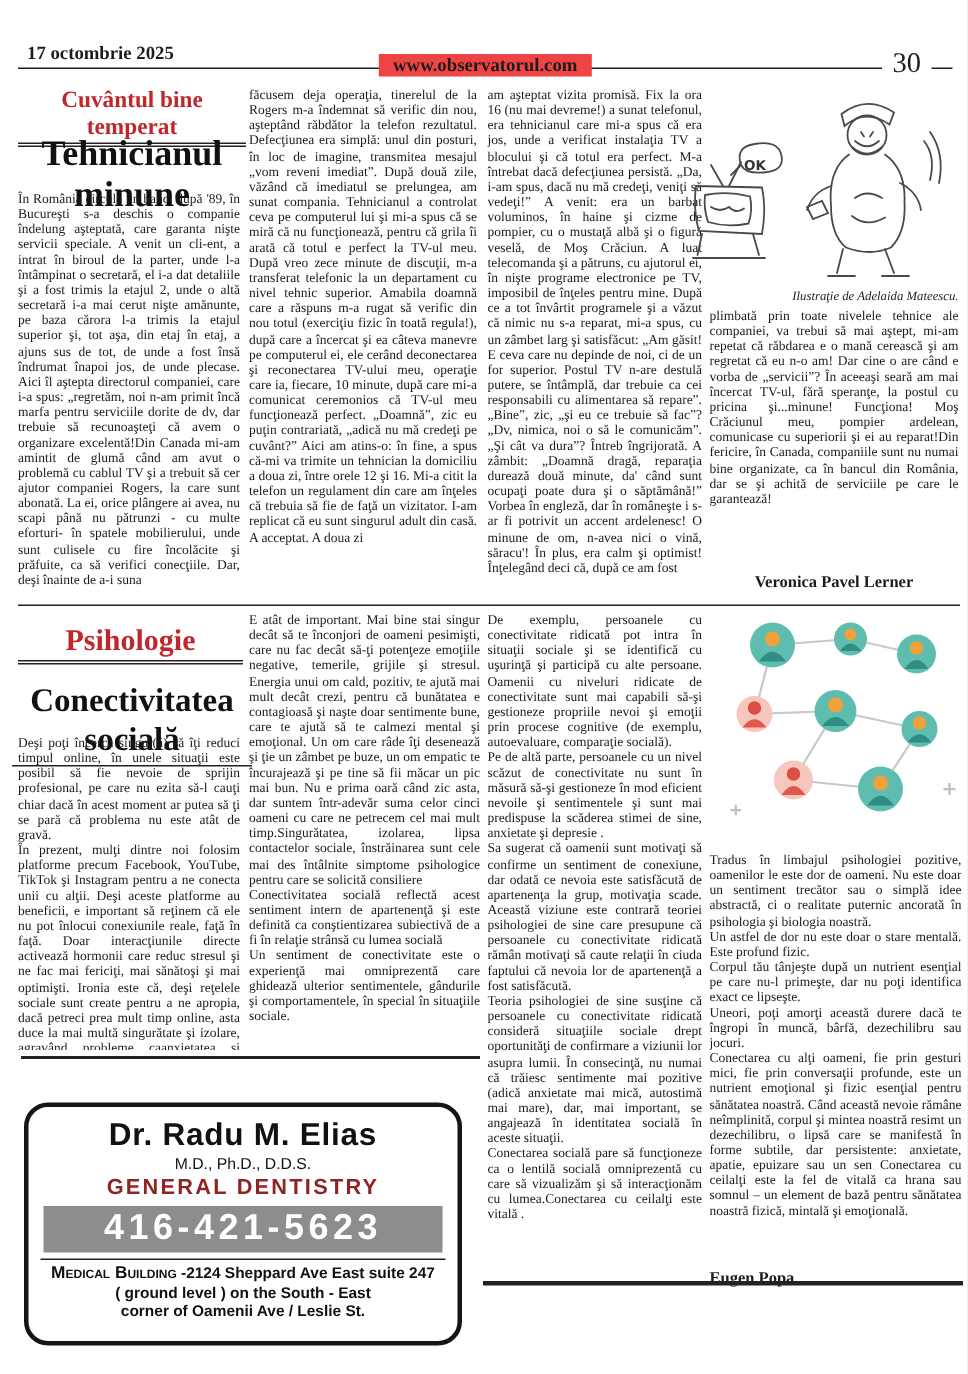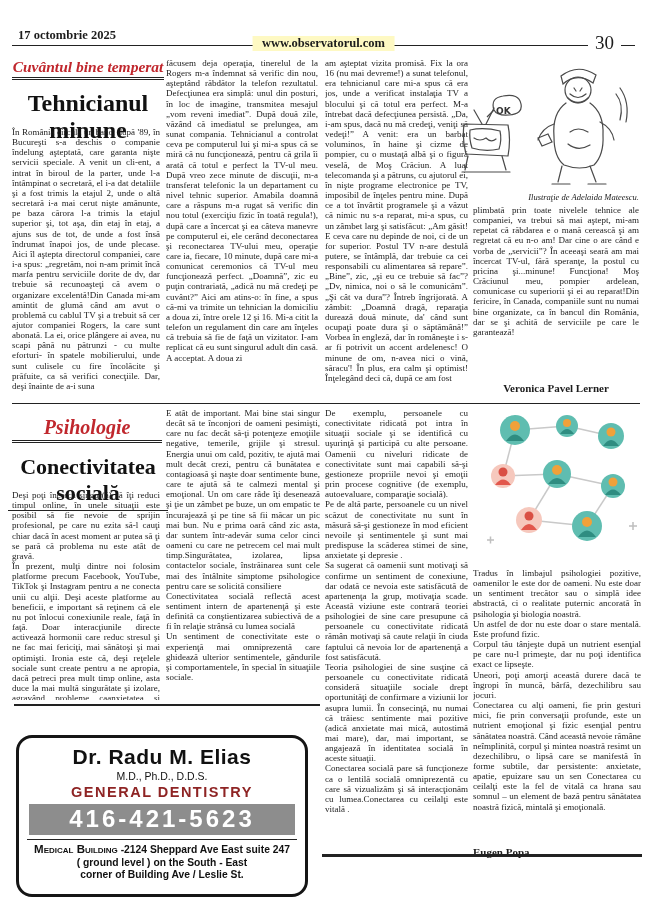--- a/index.html
+++ b/index.html
@@ -2,26 +2,26 @@
 <html><head>
 <meta charset="utf-8">
 <style>
   html,body{margin:0;padding:0;background:#e8e8e8;}
   .page{position:relative;width:645px;height:916px;background:#ffffff;margin:0 auto;
         font-family:"Liberation Serif", serif;color:#1c1c1c;overflow:hidden;}
   
   .masthead{position:absolute;left:12px;right:10px;top:26px;height:26px;}
   .mast-rule{position:absolute;left:0;right:0;bottom:6px;border-bottom:1.6px solid #222;}
   .mast-date{position:absolute;left:6px;bottom:9px;font-weight:bold;font-size:12.5px;}
-  .mast-site{position:absolute;left:50%;transform:translateX(-50%);bottom:1px;background:#fef9c3;
+  .mast-site{position:absolute;left:50%;transform:translateX(-50%);bottom:1px;background:#ef4444;
              padding:0 10px;font-weight:bold;font-size:12.5px;}
   .mast-page{position:absolute;right:14px;bottom:-2px;background:#fff;padding:0 7px;font-size:19px;}
   
   .rubric{position:absolute;text-align:center;font-weight:bold;color:#c0272d;
-          border-bottom:3px double #222;padding-bottom:1px;font-style:italic;}
+          border-bottom:3px double #222;padding-bottom:1px;}
   .rubric-1{left:12px;top:58px;width:152px;font-size:15.5px;}
   .rubric-2{left:12px;top:416px;width:150px;font-size:20px;}
   .headline{position:absolute;text-align:center;font-weight:bold;color:#111;}
   .headline-1{left:10px;top:90px;width:156px;font-size:24px;}
   .headline-2{left:8px;top:454px;width:160px;font-size:22px;border-bottom:1.5px solid #222;padding-bottom:4px;}
   
   .col{position:absolute;text-align:justify;font-size:9px;line-height:10.15px;overflow:hidden;}
   .col p{margin:0;}
   .tcol1{left:12px;top:127px;width:148px;height:272px;}
   .tcol2{left:166px;top:58px;width:152px;height:342px;}
@@ -216,17 +216,17 @@
   <div class="rule rule-bottom"></div>
 
   <div class="ad">
     <div class="ad-name">Dr. Radu M. Elias</div>
     <div class="ad-degrees">M.D., Ph.D., D.D.S.</div>
     <div class="ad-specialty">GENERAL DENTISTRY</div>
     <div class="ad-phone">416-421-5623</div>
     <div class="ad-address">
       <span class="ad-building">Medical Building</span><span> -2124 Sheppard Ave East suite 247</span><br>
       <span>( ground level ) on the South - East</span><br>
-      <span>corner of Building Ave / Leslie St.</span>
+      <span>corner of Oamenii Ave / Leslie St.</span>
     </div>
   </div>
 
 </div>
 
 </body></html>

